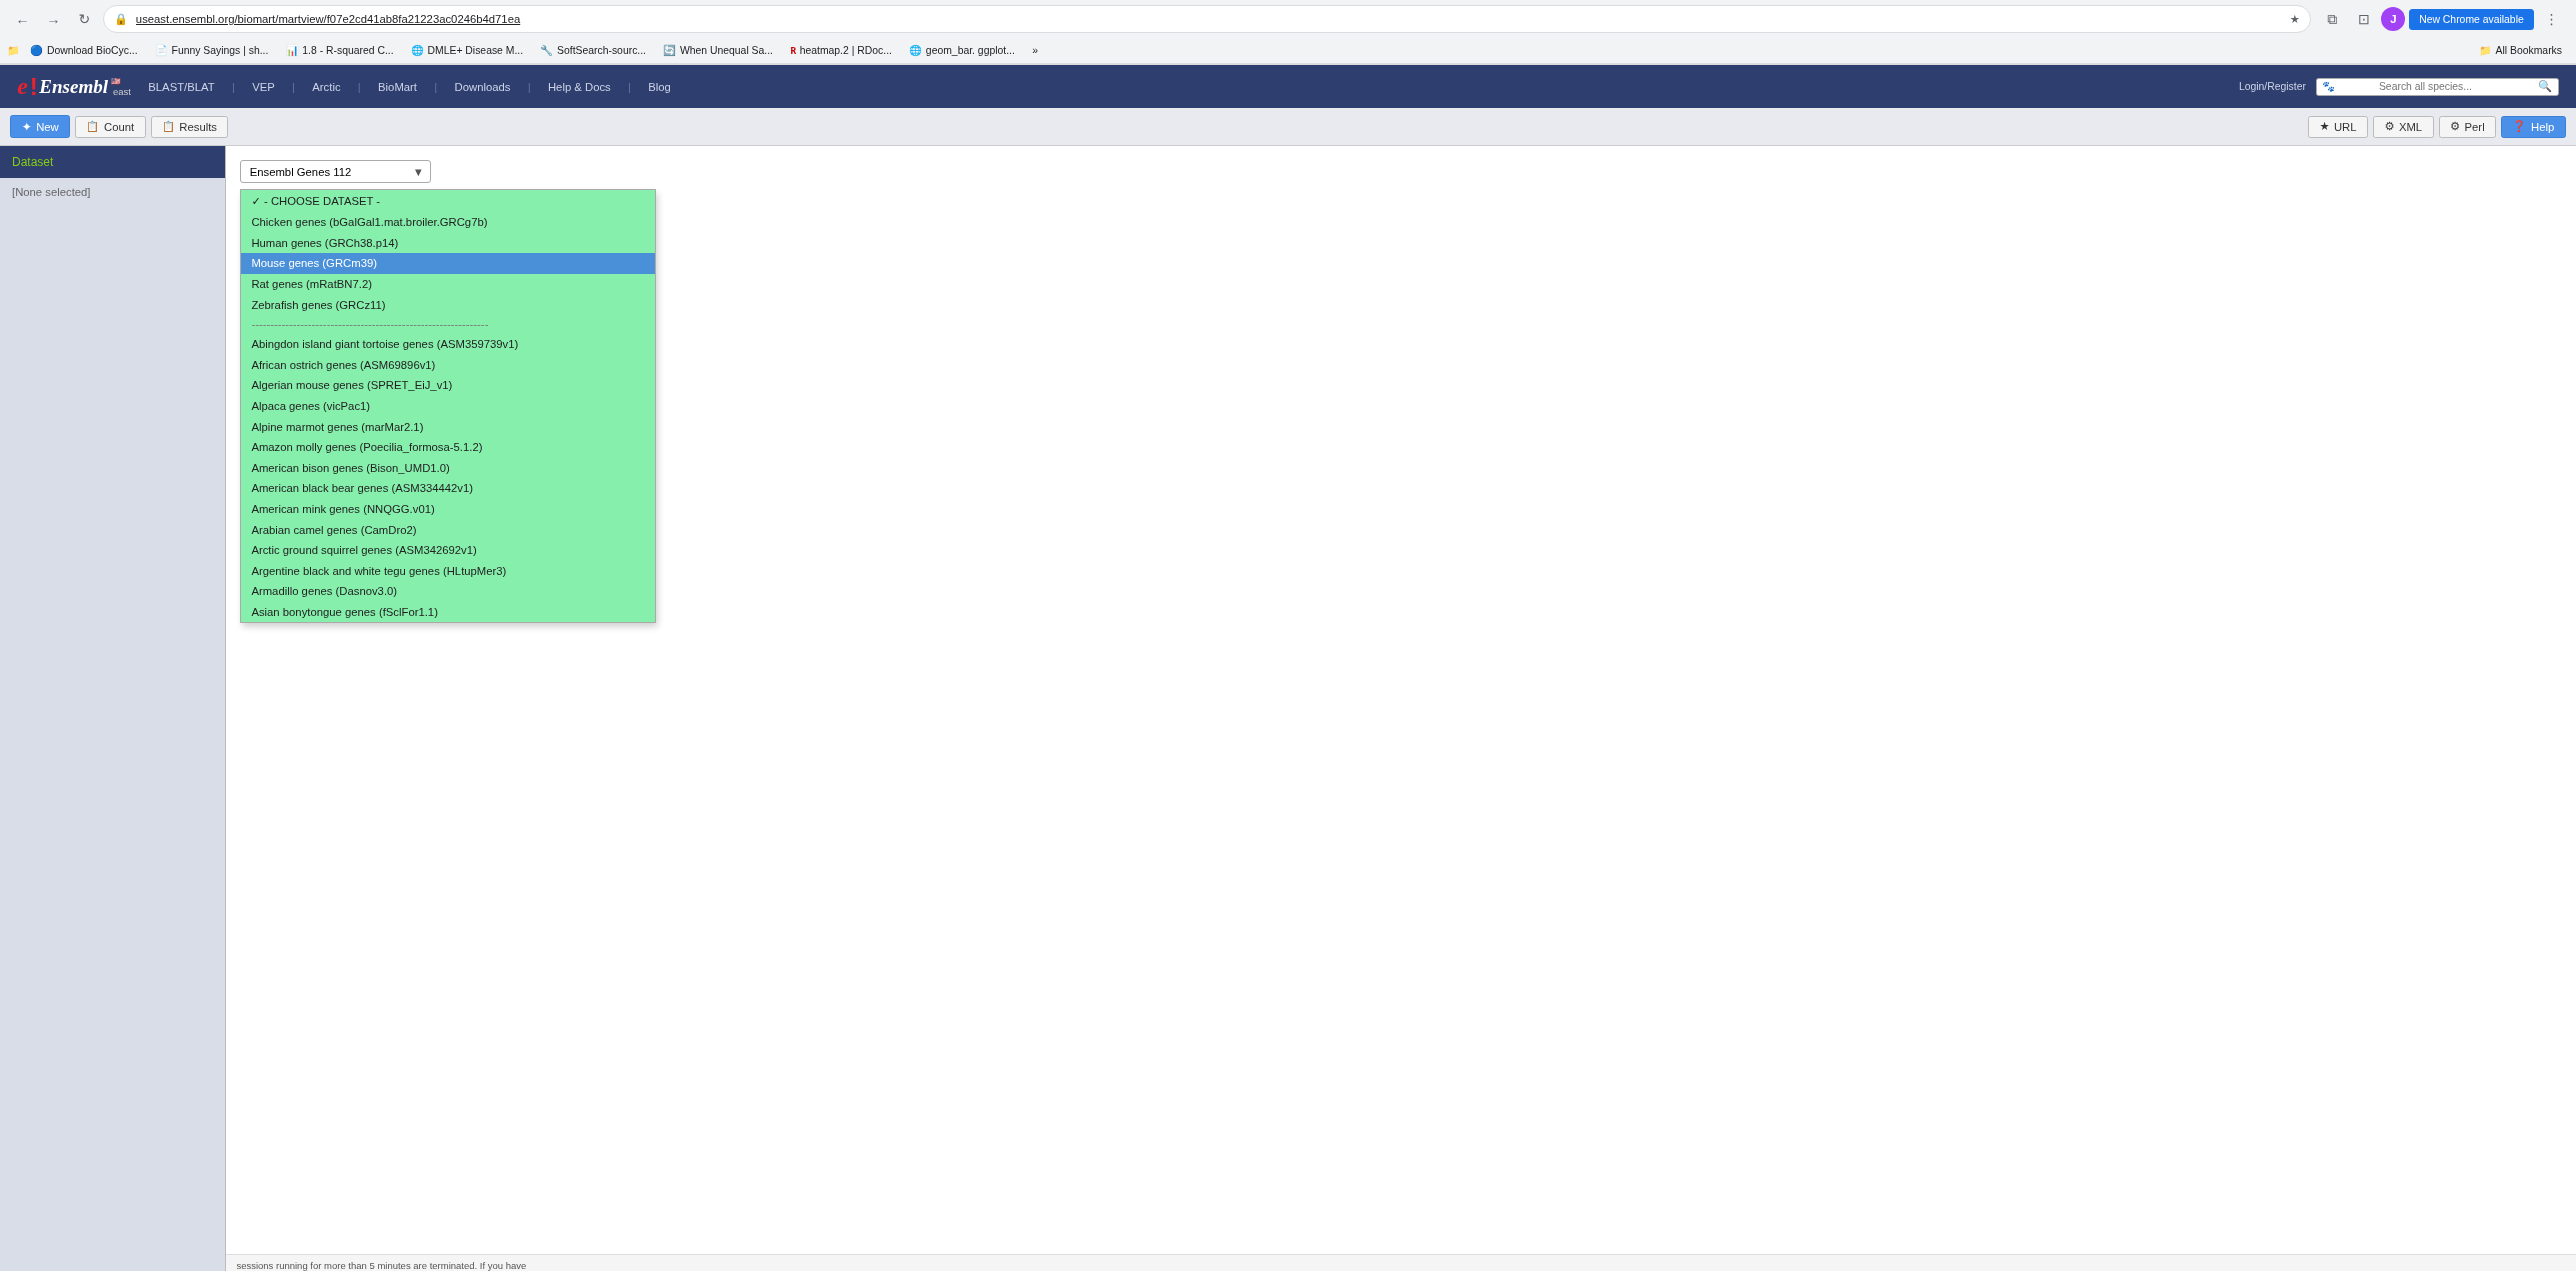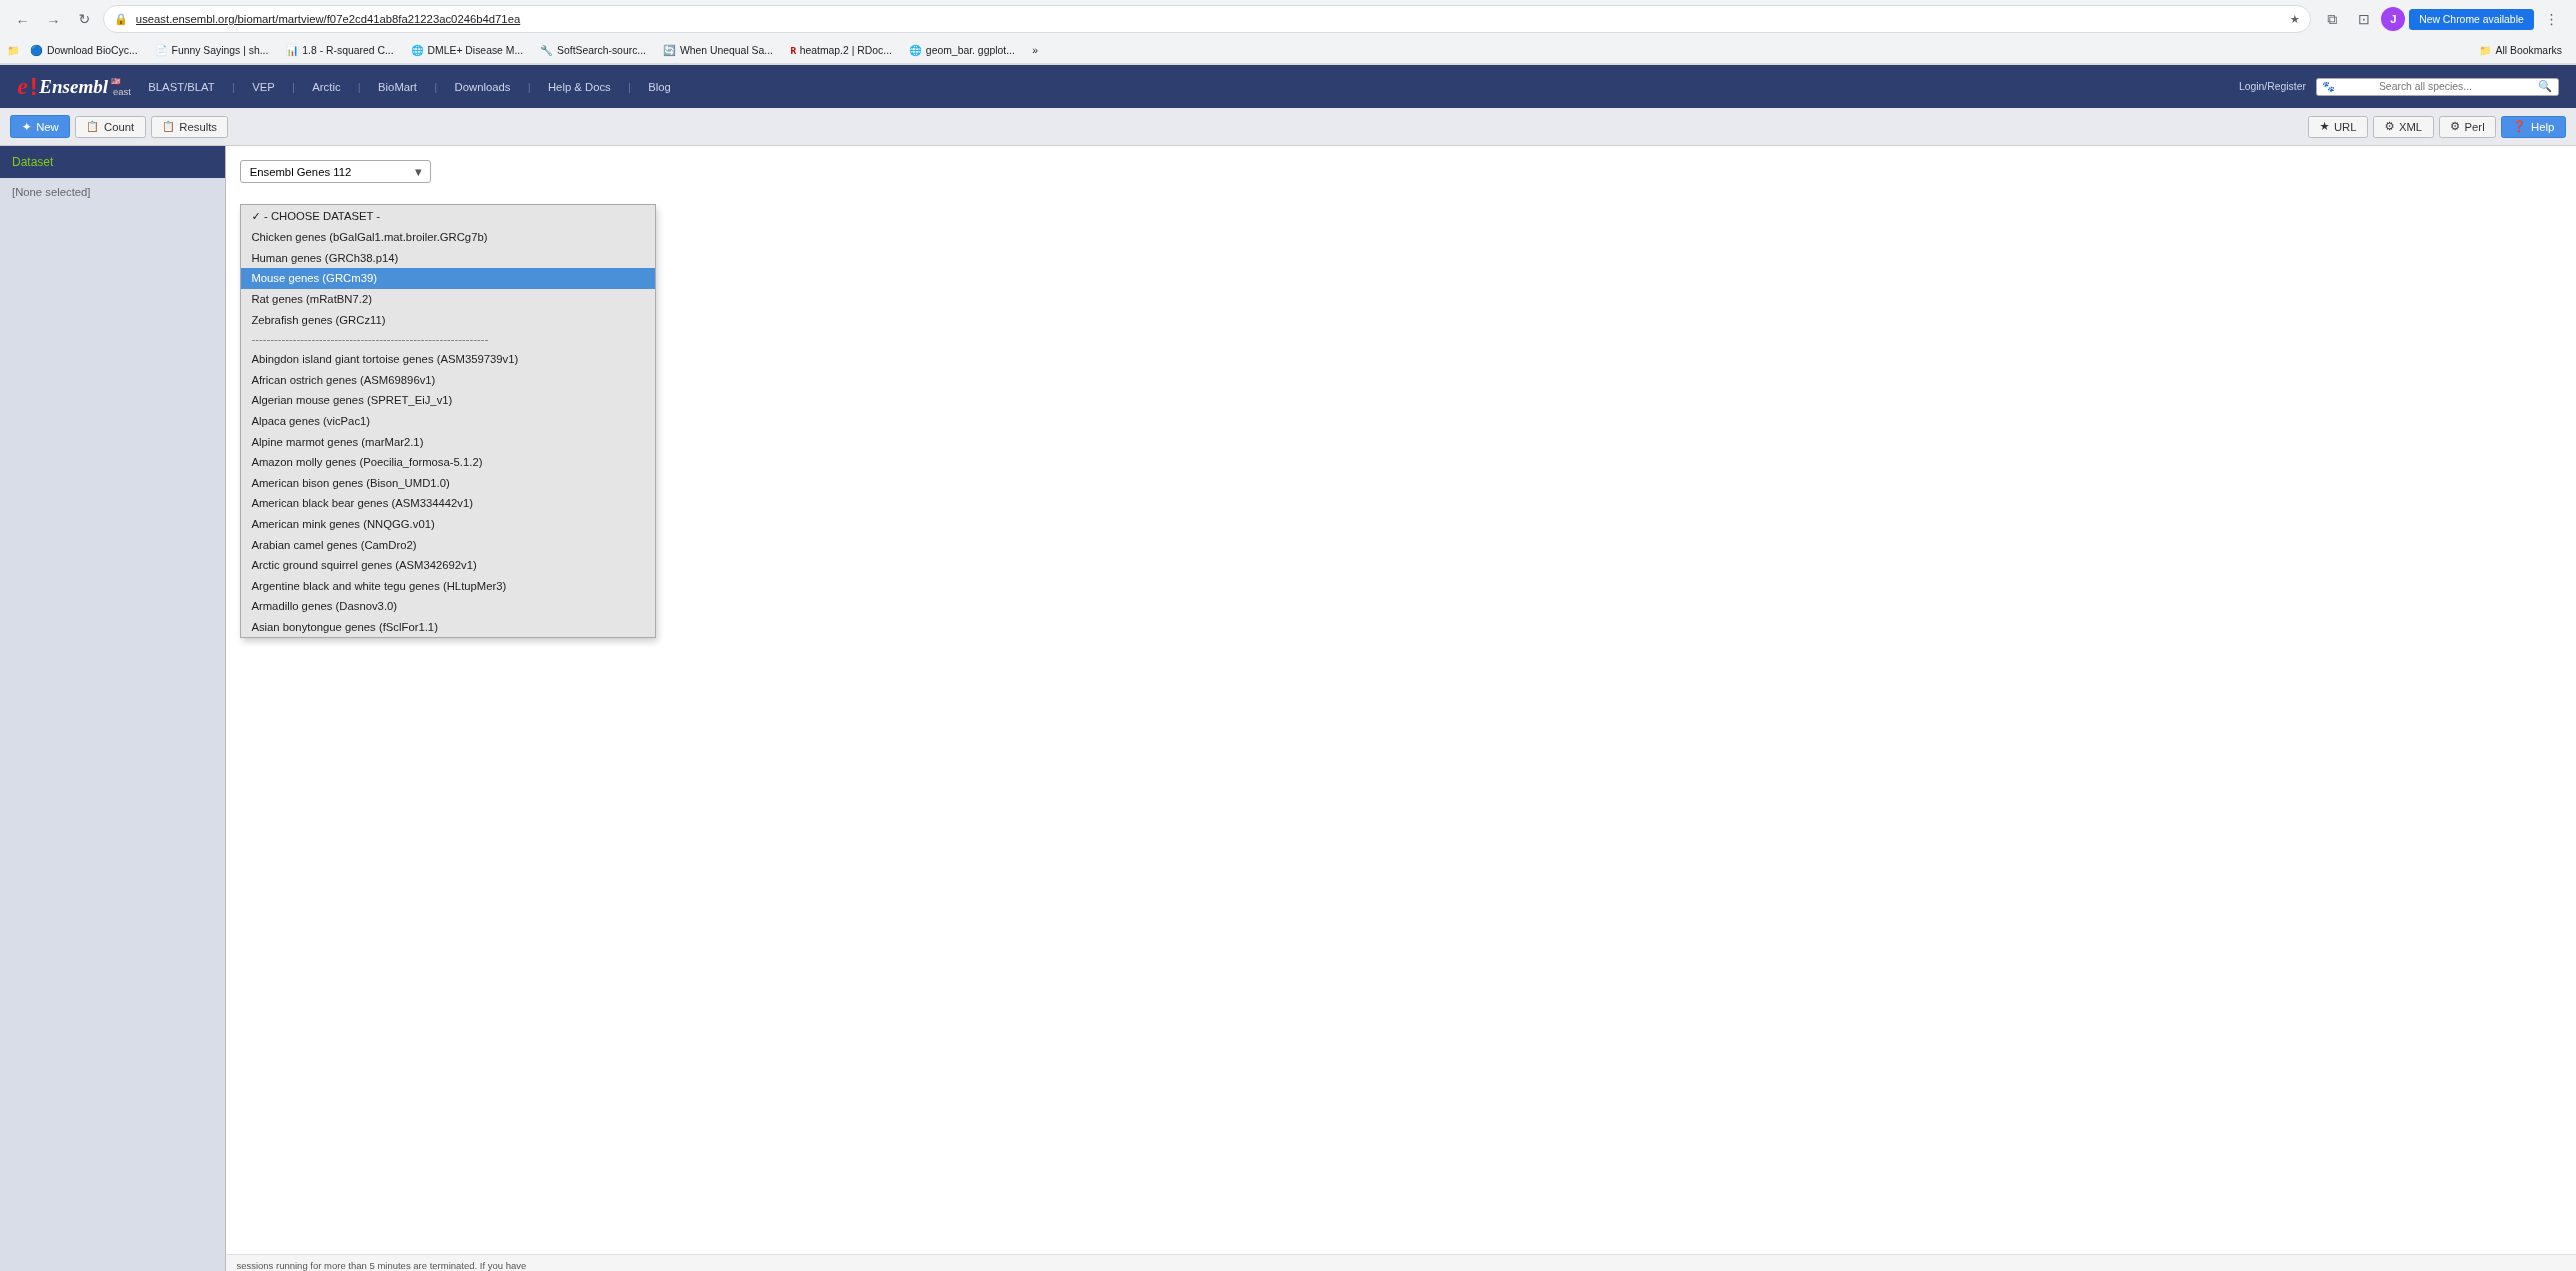--- a/index.html
+++ b/index.html
@@ -280,24 +280,24 @@
       right: 7px;
       top: 50%;
       transform: translateY(-50%);
       pointer-events: none;
       color: #555;
     }
 
     
     .dropdown-list {
       position: absolute;
-      top: 44px;
+      top: 29px;
       left: 0;
       width: 416px;
-      background: #e5e5e5;
+      background: #86efac;
       border: 0.9px solid #aaa;
       box-shadow: 1.7px 3.5px 7px rgba(0,0,0,0.2);
       z-index: 1000;
       font-size: 11.3px;
       max-height: 468px;
       overflow-y: auto;
     }
     .dropdown-item {
       padding: 4.3px 10.4px;
       cursor: pointer;

